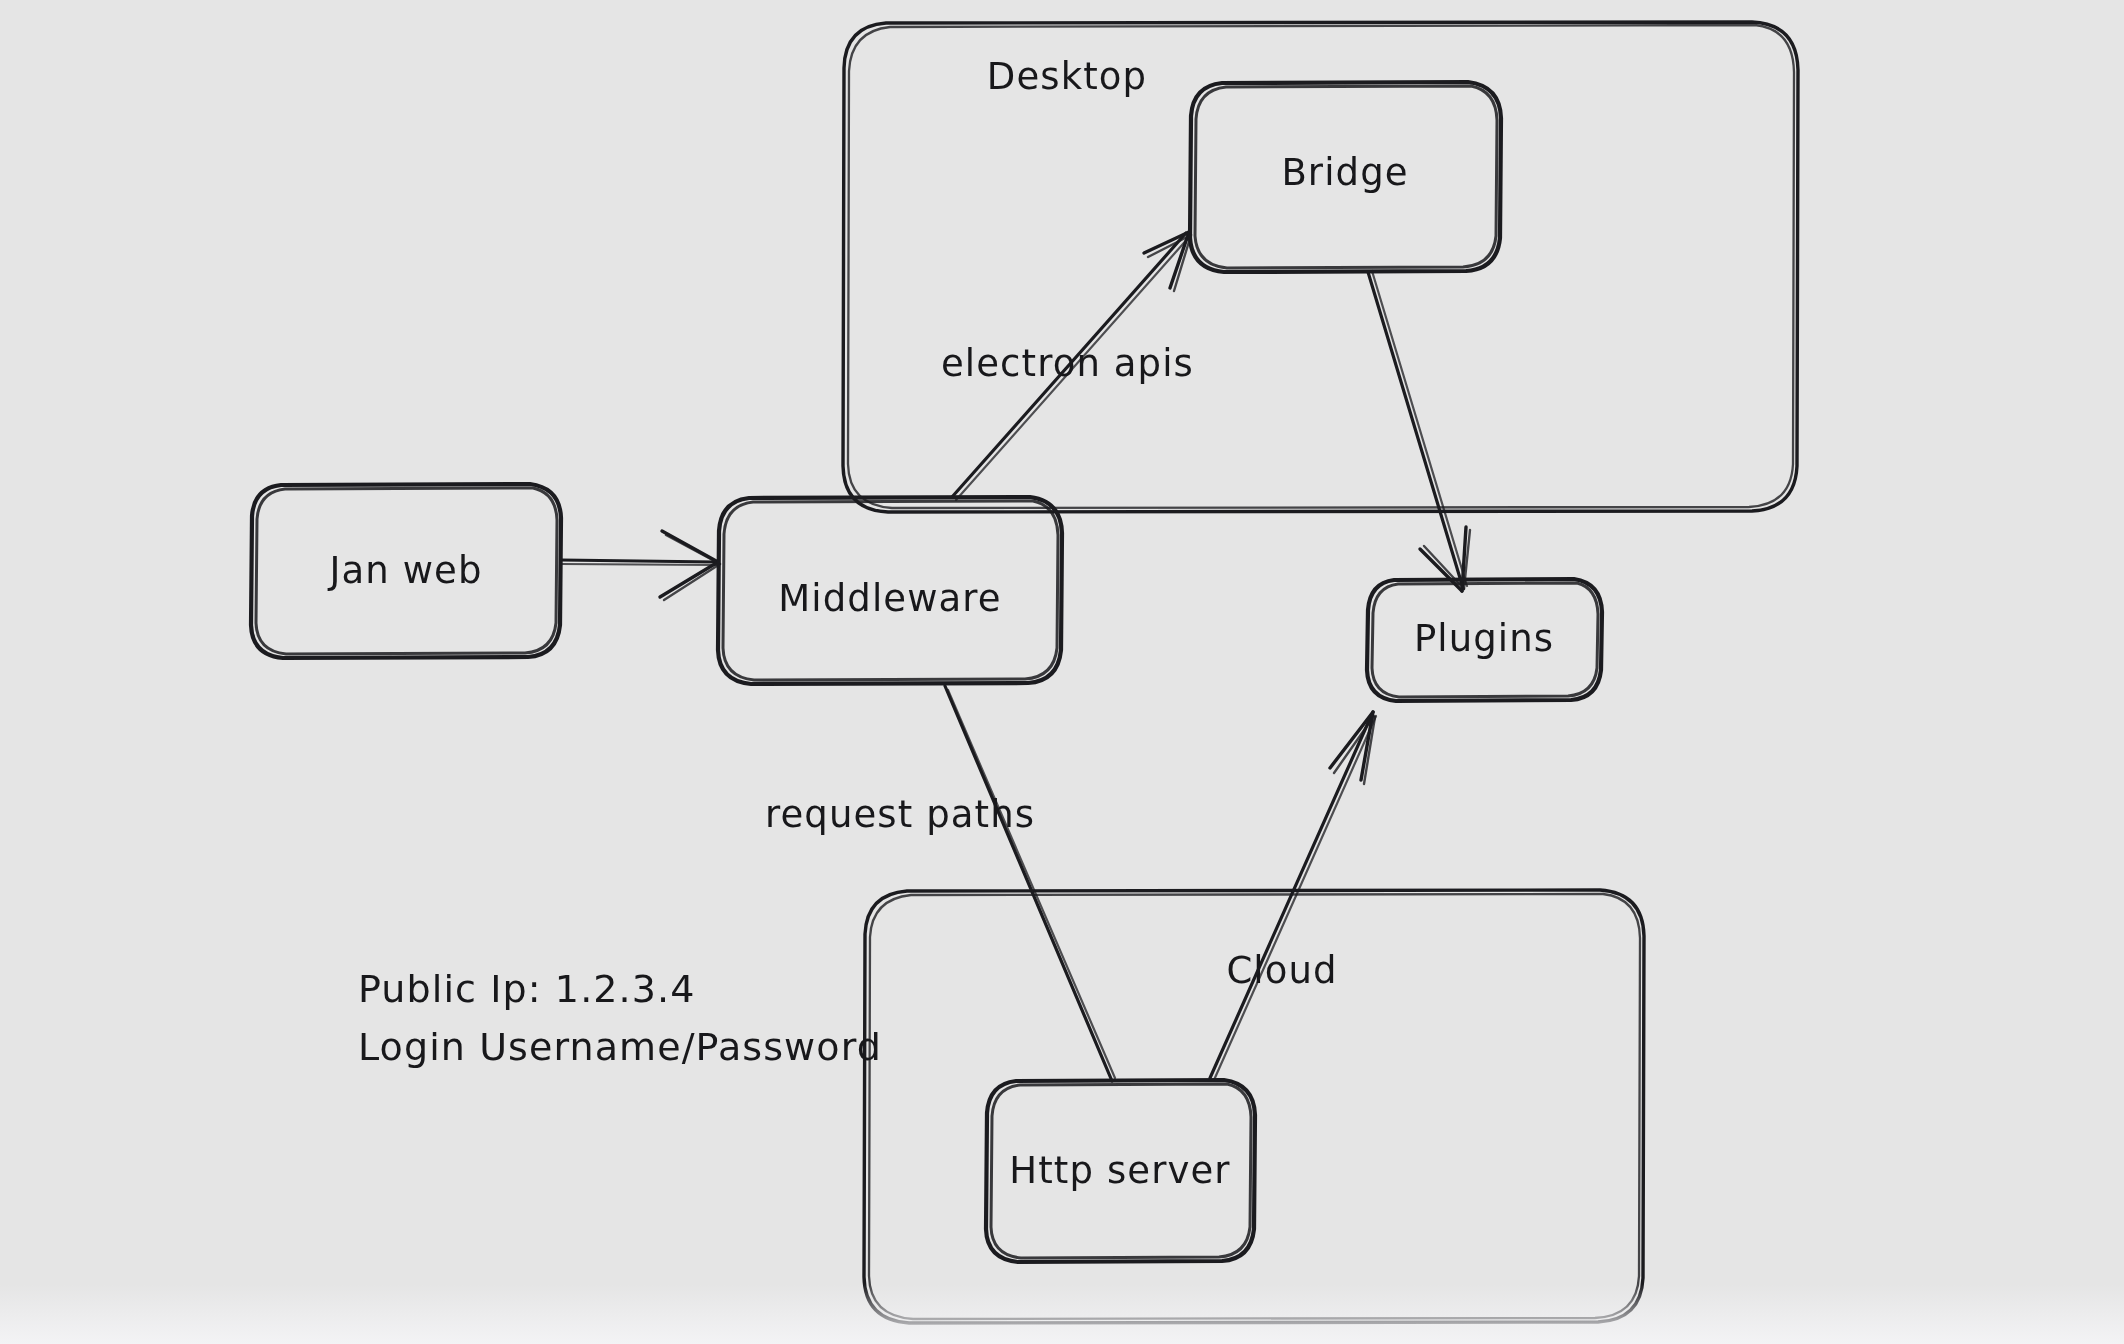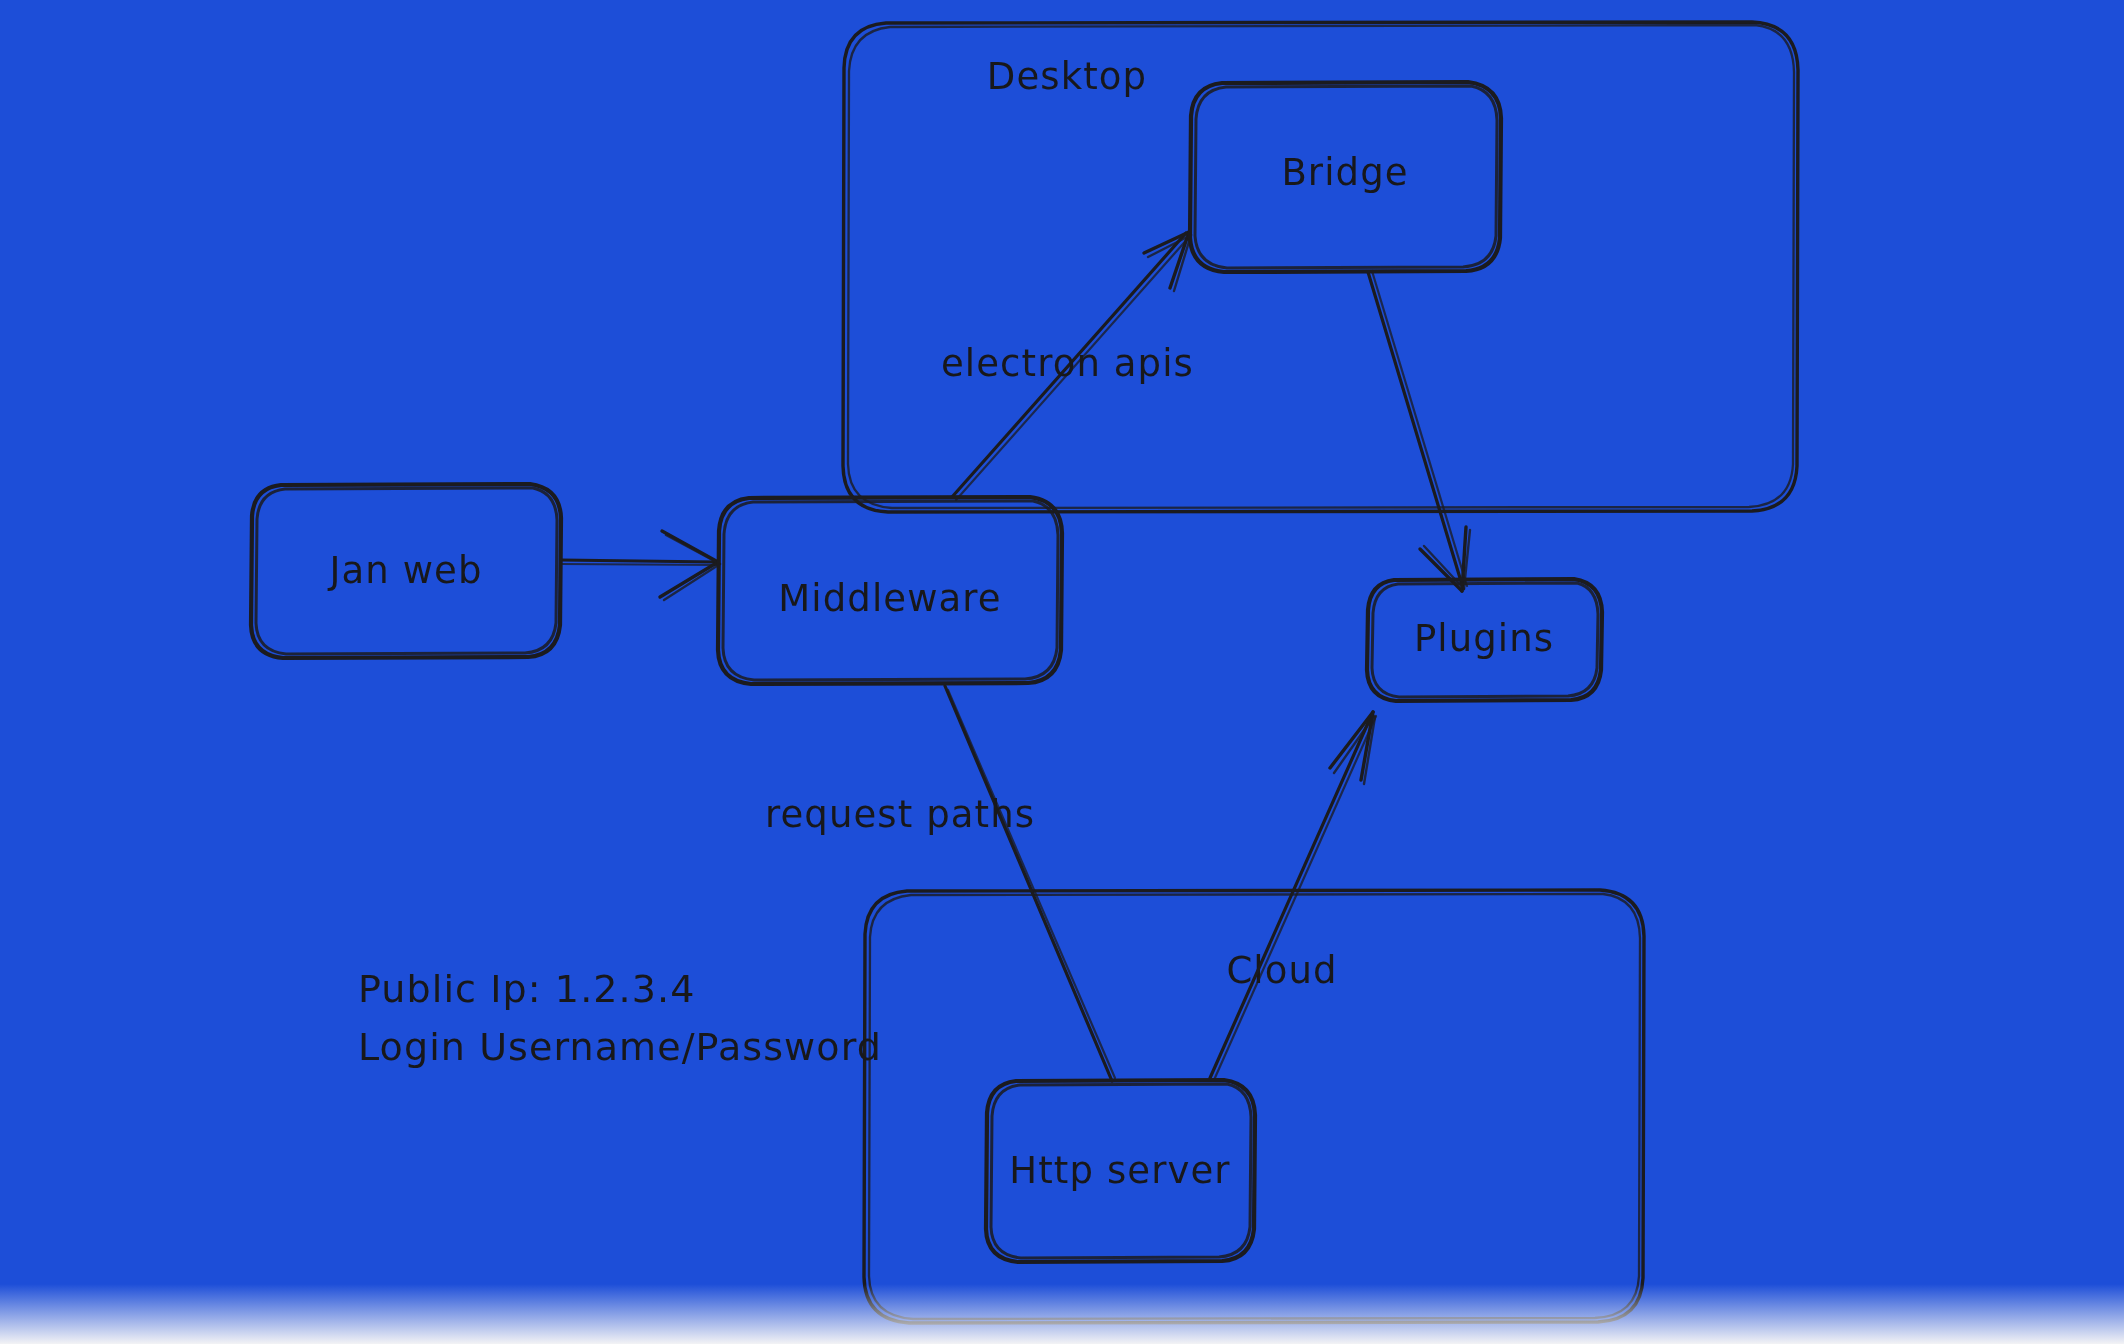--- a/index.html
+++ b/index.html
@@ -10,21 +10,21 @@
   body {
     width: 2124px;
     height: 1344px;
     overflow: hidden;
     font-family: "DejaVu Sans", sans-serif;
   }
   #canvas-root {
     position: relative;
     width: 2124px;
     height: 1344px;
-    background: #1d4ed8;
+    background: #e5e5e5;
   }
   #bottom-fade {
     position: absolute;
     left: 0;
     bottom: 0;
     width: 2124px;
     height: 60px;
     background: linear-gradient(to bottom, rgba(255,255,255,0) 0%, rgba(243,243,245,1) 100%);
     pointer-events: none;
   }

